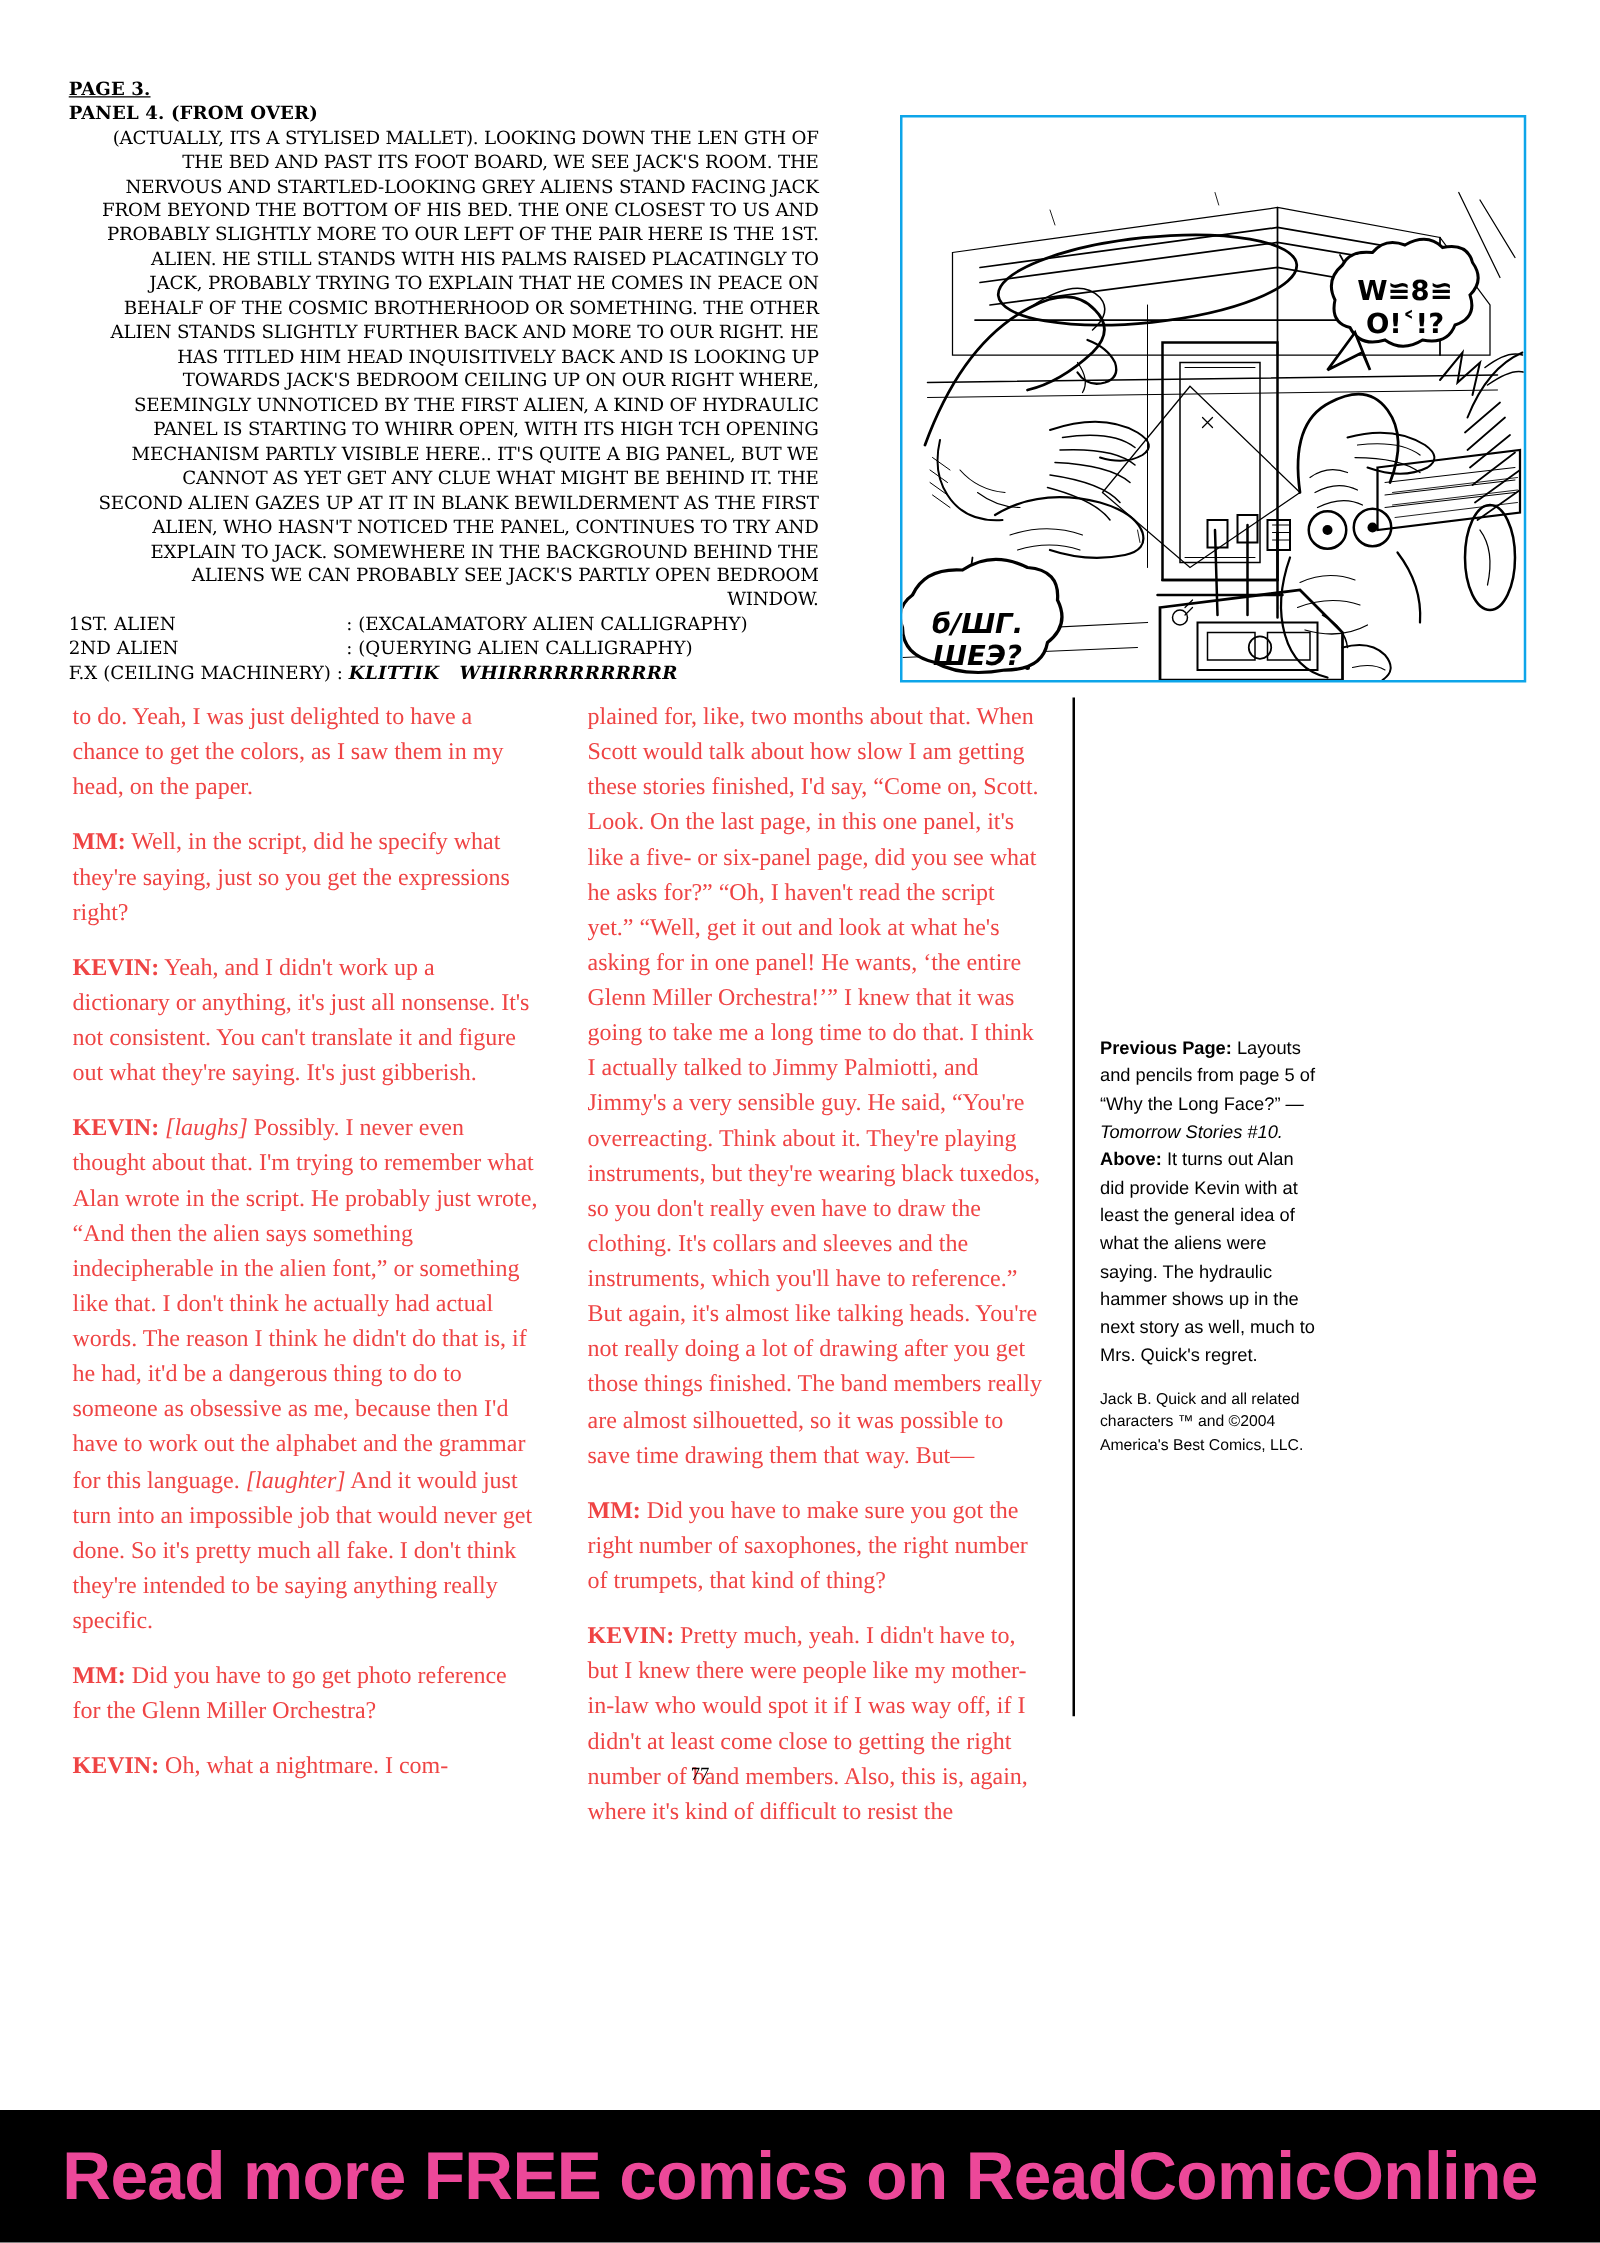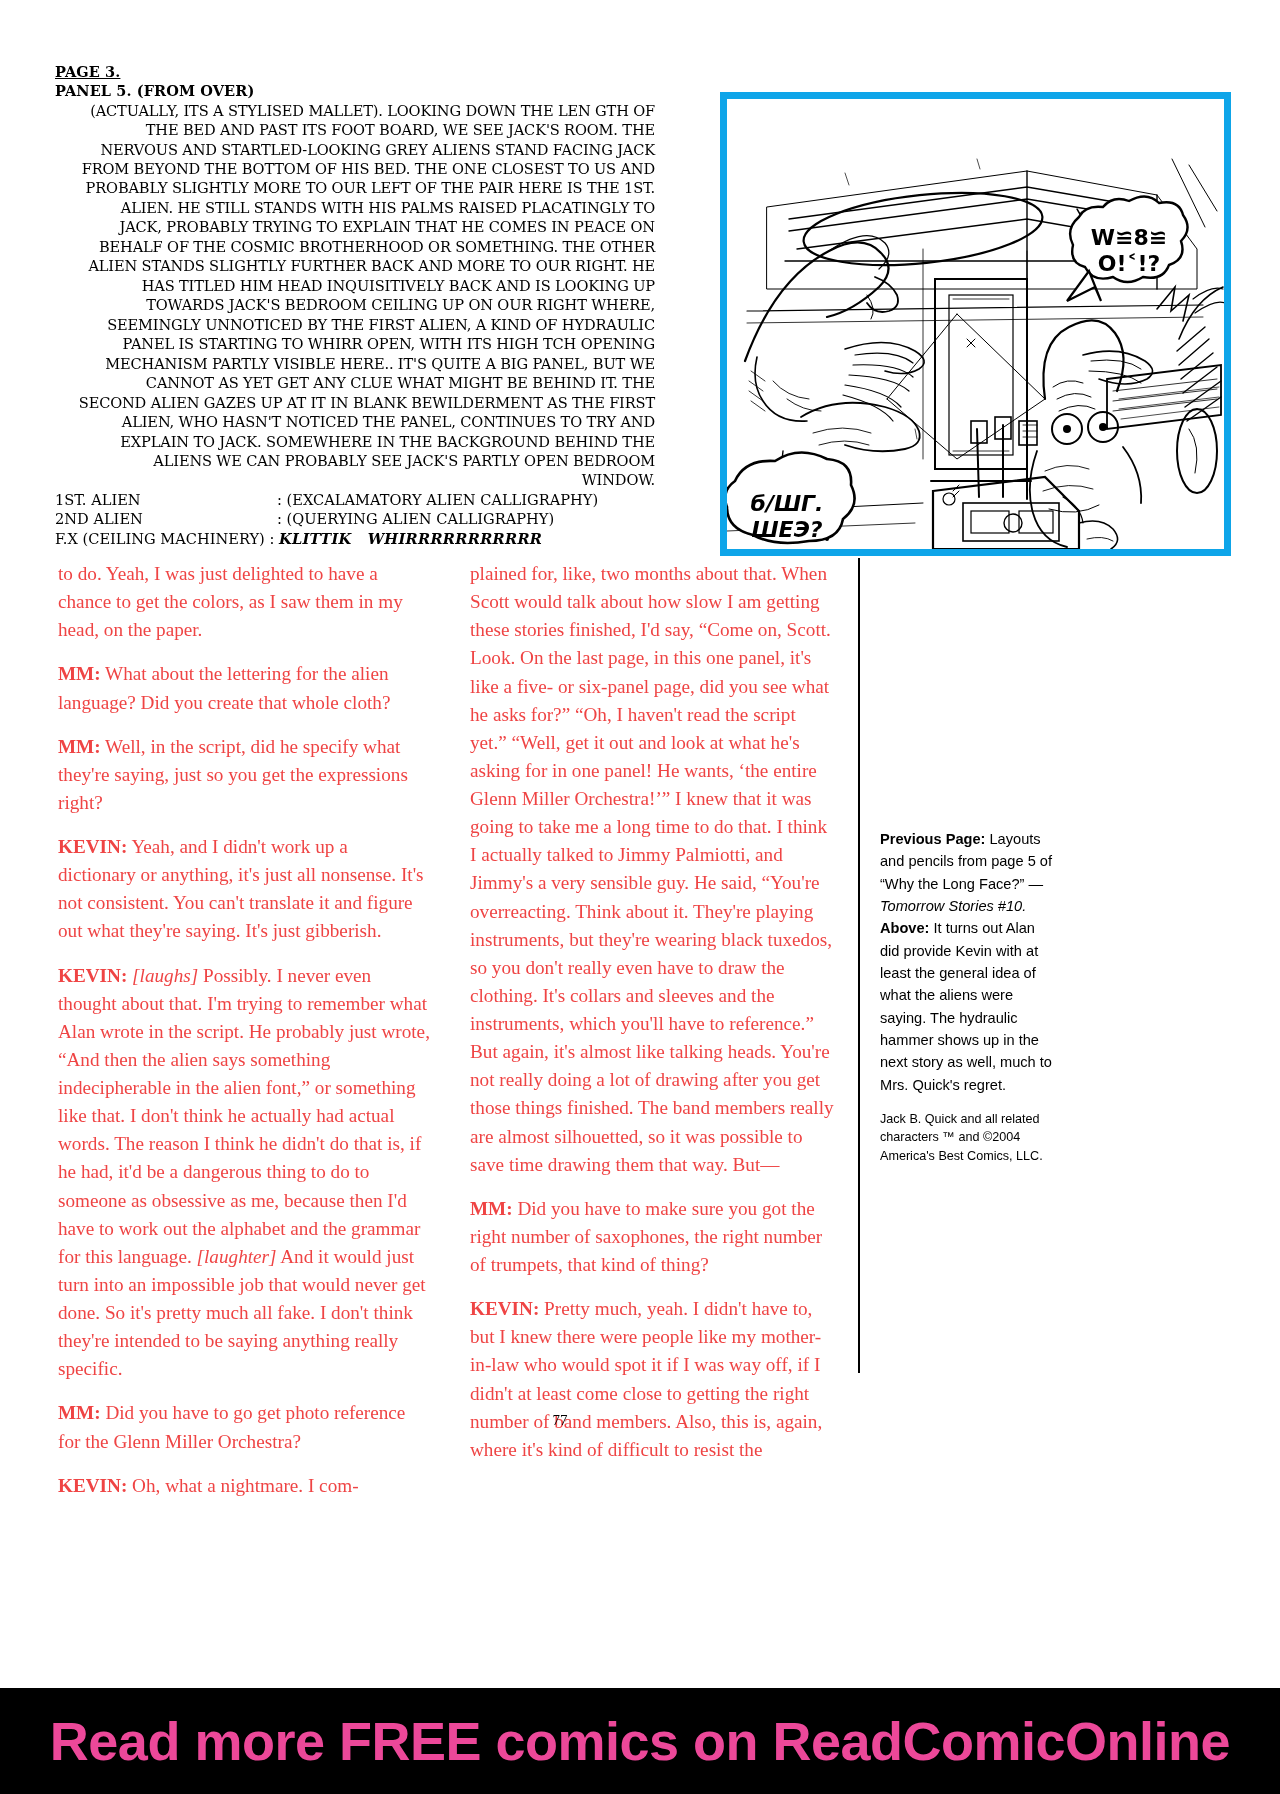--- a/index.html
+++ b/index.html
@@ -86,21 +86,21 @@
     top: -8px;
     width: 570px;
     height: 500px;
   }
   .comic-frame {
     position: absolute;
     left: 60px;
     top: 48px;
     width: 497px;
     height: 450px;
-    border: 7px solid #0ea5e9;
+    border: 2px solid #0ea5e9;
     background: #ffffff;
     overflow: hidden;
     text-decoration: underline;
   }
   .comic-svg { position: absolute; left:0; top:0; }
 
   
   .col {
     position: absolute;
     font-family: "Liberation Serif", serif;
@@ -183,21 +183,21 @@
 </style>
 </head>
 <body>
 
 <div class="page">
 
   <div class="top-area">
 
     <div class="script-block">
       <div class="script-heading underline">PAGE 3.</div>
-      <div class="script-heading">PANEL 5. (FROM OVER)</div>
+      <div class="script-heading">PANEL 4. (FROM OVER)</div>
       <div class="script-body">(ACTUALLY, ITS A STYLISED MALLET). LOOKING DOWN THE LEN GTH OF
 THE BED AND PAST ITS FOOT BOARD, WE SEE JACK'S ROOM. THE
 NERVOUS AND STARTLED-LOOKING GREY ALIENS STAND FACING JACK
 FROM BEYOND THE BOTTOM OF HIS BED. THE ONE CLOSEST TO US AND
 PROBABLY SLIGHTLY MORE TO OUR LEFT OF THE PAIR HERE IS THE 1ST.
 ALIEN. HE STILL STANDS WITH HIS PALMS RAISED PLACATINGLY TO
 JACK, PROBABLY TRYING TO EXPLAIN THAT HE COMES IN PEACE ON
 BEHALF OF THE COSMIC BROTHERHOOD OR SOMETHING. THE OTHER
 ALIEN STANDS SLIGHTLY FURTHER BACK AND MORE TO OUR RIGHT. HE
 HAS TITLED HIM HEAD INQUISITIVELY BACK AND IS LOOKING UP
@@ -349,21 +349,20 @@
             <text x="60" y="412" text-anchor="middle" font-family="DejaVu Sans, sans-serif" font-size="22" font-weight="bold" font-style="italic" fill="#000">б/ШГ.</text>
             <text x="60" y="438" text-anchor="middle" font-family="DejaVu Sans, sans-serif" font-size="22" font-weight="bold" font-style="italic" fill="#000">ШЕЭ?</text>
           </g>
         </svg>
       </div>
     </div>
   </div>
 
   <div class="col" id="col-left">
       <p><span>to do. Yeah, I was just delighted to have a chance to get the colors, as I saw them in my head, on the paper.</span></p>
-      <p><span class="spk">MM:</span><span>  What about the lettering for the alien language? Did you create that whole cloth?</span></p>
       <p><span class="spk">MM:</span><span>  Well, in the script, did he specify what they're saying, just so you get the expressions right?</span></p>
       <p><span class="spk">KEVIN:</span><span>  Yeah, and I didn't work up a dictionary or anything, it's just all nonsense. It's not consistent. You can't translate it and figure out what they're saying. It's just gibberish.</span></p>
       <p><span class="spk">KEVIN:</span><span>  <em>[laughs]</em> Possibly. I never even thought about that. I'm trying to remember what Alan wrote in the script. He probably just wrote, “And then the alien says something indecipherable in the alien font,” or something like that. I don't think he actually had actual words. The reason I think he didn't do that is, if he had, it'd be a dangerous thing to do to someone as obsessive as me, because then I'd have to work out the alphabet and the grammar for this language. <em>[laughter]</em> And it would just turn into an impossible job that would never get done. So it's pretty much all fake. I don't think they're intended to be saying anything really specific.</span></p>
       <p><span class="spk">MM:</span><span>  Did you have to go get photo reference for the Glenn Miller Orchestra?</span></p>
       <p><span class="spk">KEVIN:</span><span>  Oh, what a nightmare. I com-</span></p>
     </div>
 
   <div class="col" id="col-mid">
       <p><span>plained for, like, two months about that. When Scott would talk about how slow I am getting these stories finished, I'd say, “Come on, Scott. Look. On the last page, in this one panel, it's like a five- or six-panel page, did you see what he asks for?” “Oh, I haven't read the script yet.” “Well, get it out and look at what he's asking for in one panel! He wants, ‘the entire Glenn Miller Orchestra!’” I knew that it was going to take me a long time to do that. I think I actually talked to Jimmy Palmiotti, and Jimmy's a very sensible guy. He said, “You're overreacting. Think about it. They're playing instruments, but they're wearing black tuxedos, so you don't really even have to draw the clothing. It's collars and sleeves and the instruments, which you'll have to reference.” But again, it's almost like talking heads. You're not really doing a lot of drawing after you get those things finished. The band members really are almost silhouetted, so it was possible to save time drawing them that way. But—</span></p>
       <p><span class="spk">MM:</span><span>  Did you have to make sure you got the right number of saxophones, the right number of trumpets, that kind of thing?</span></p>

